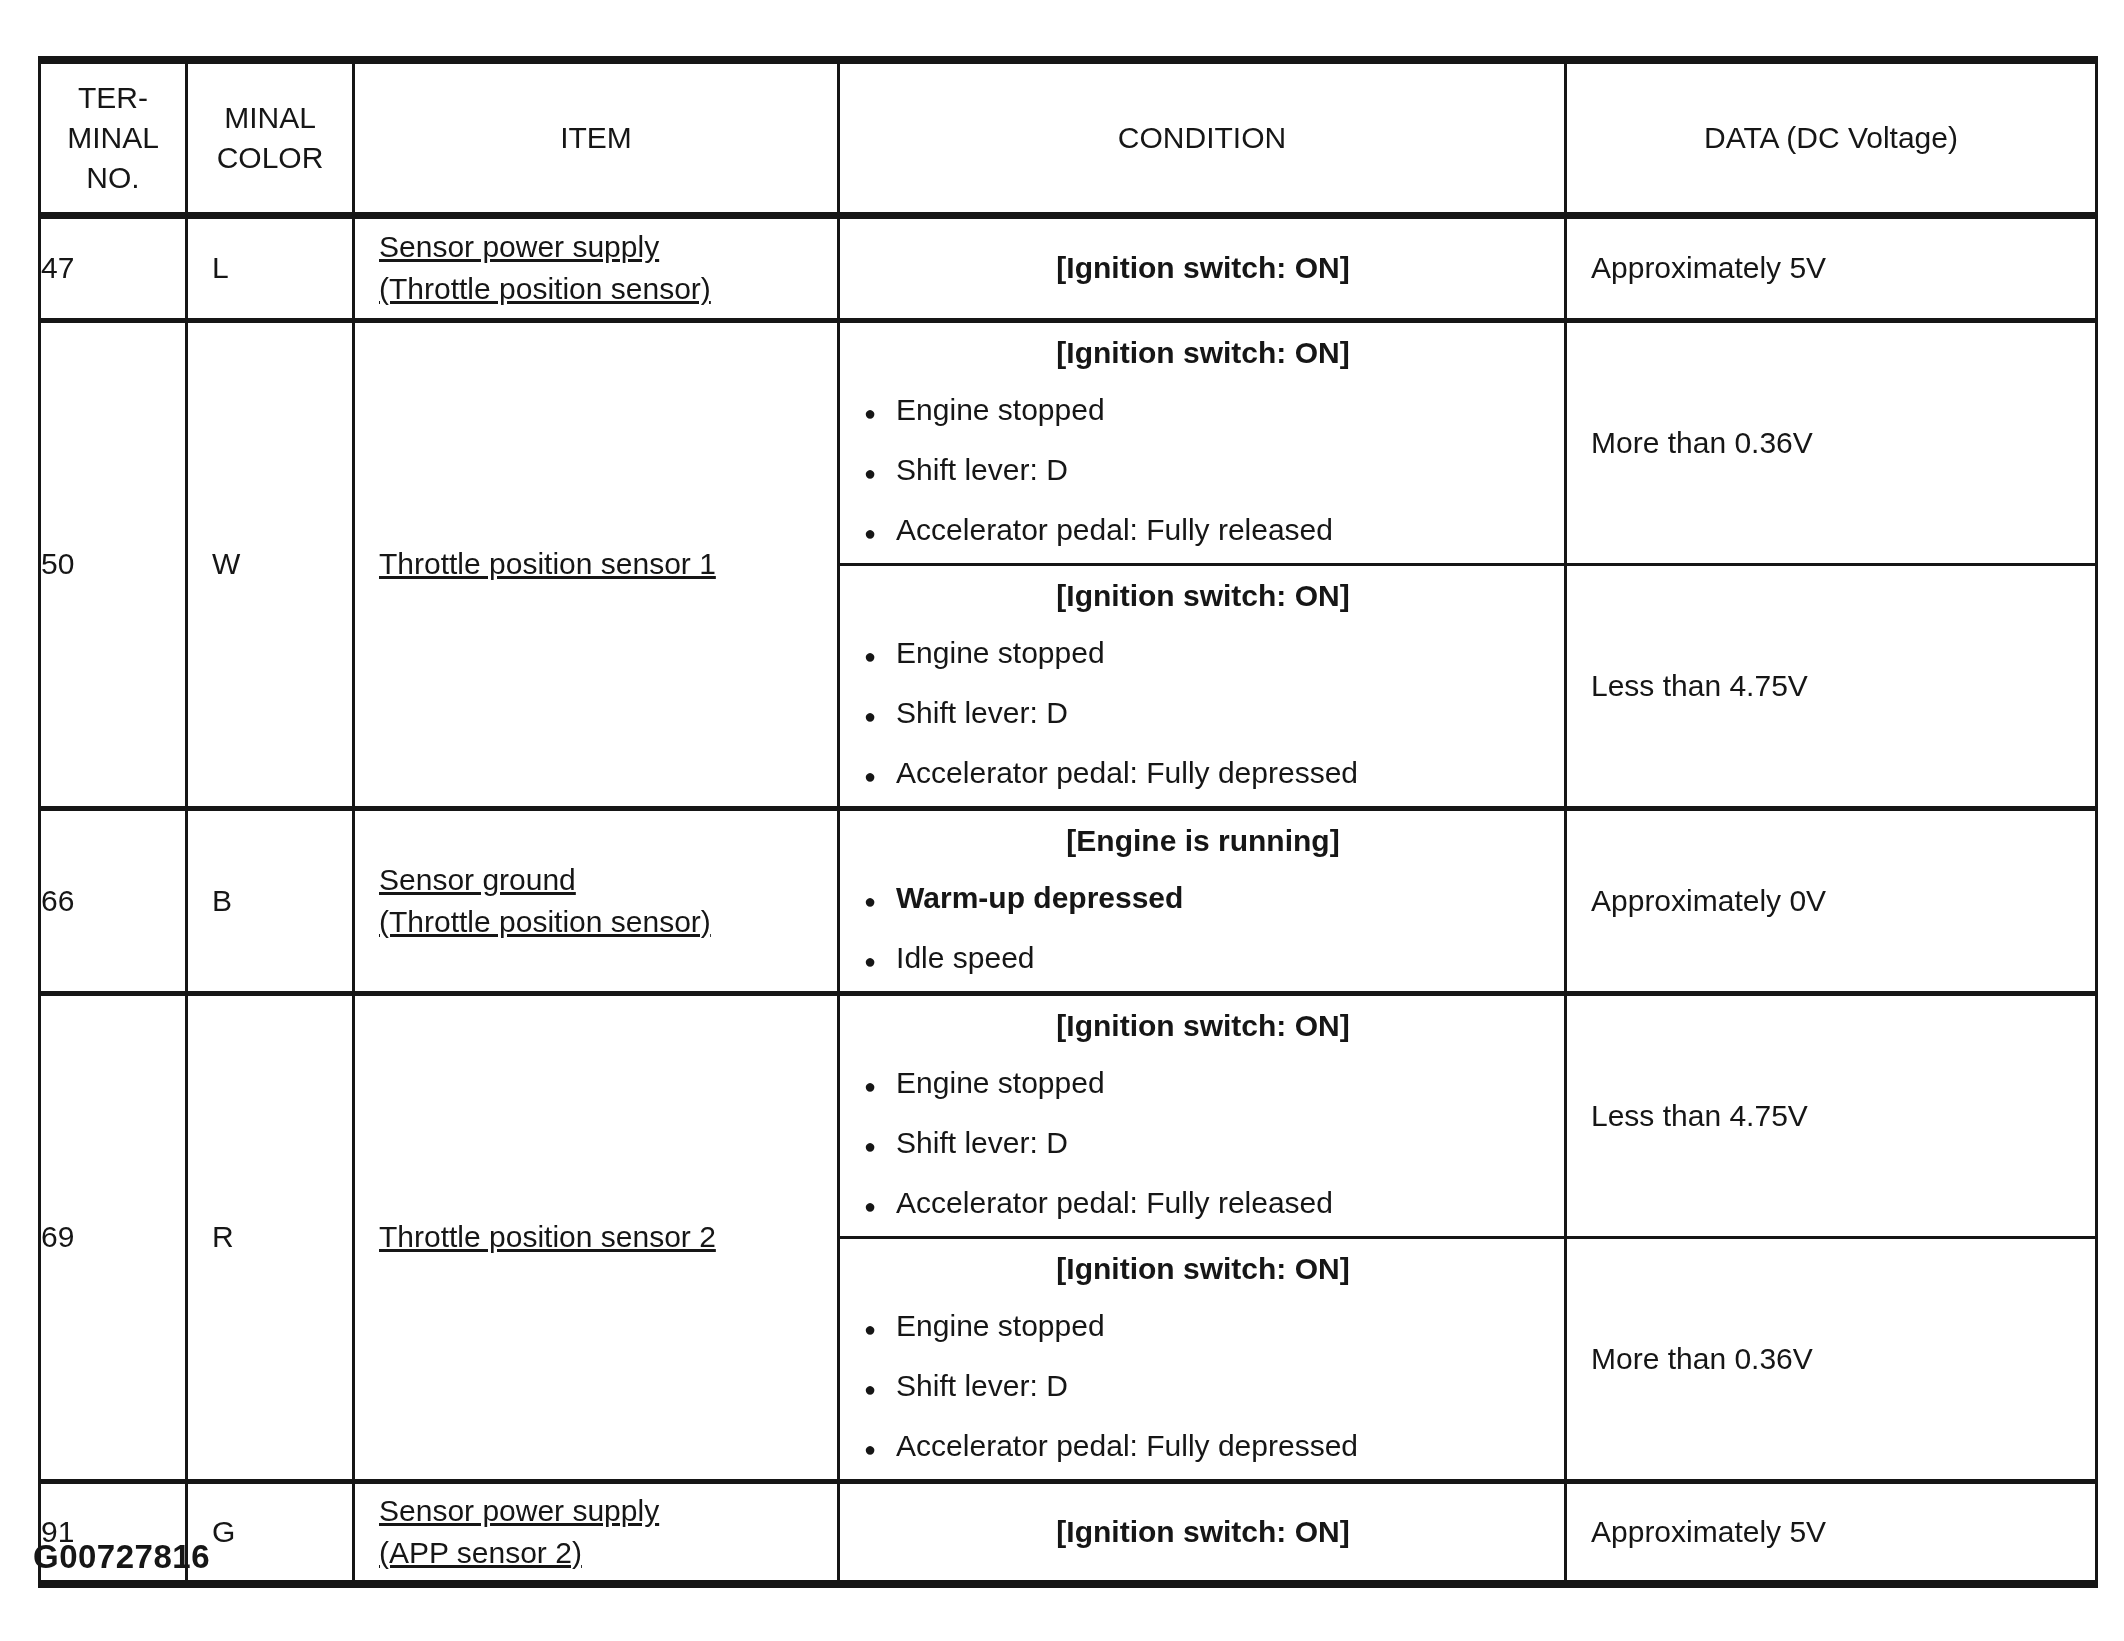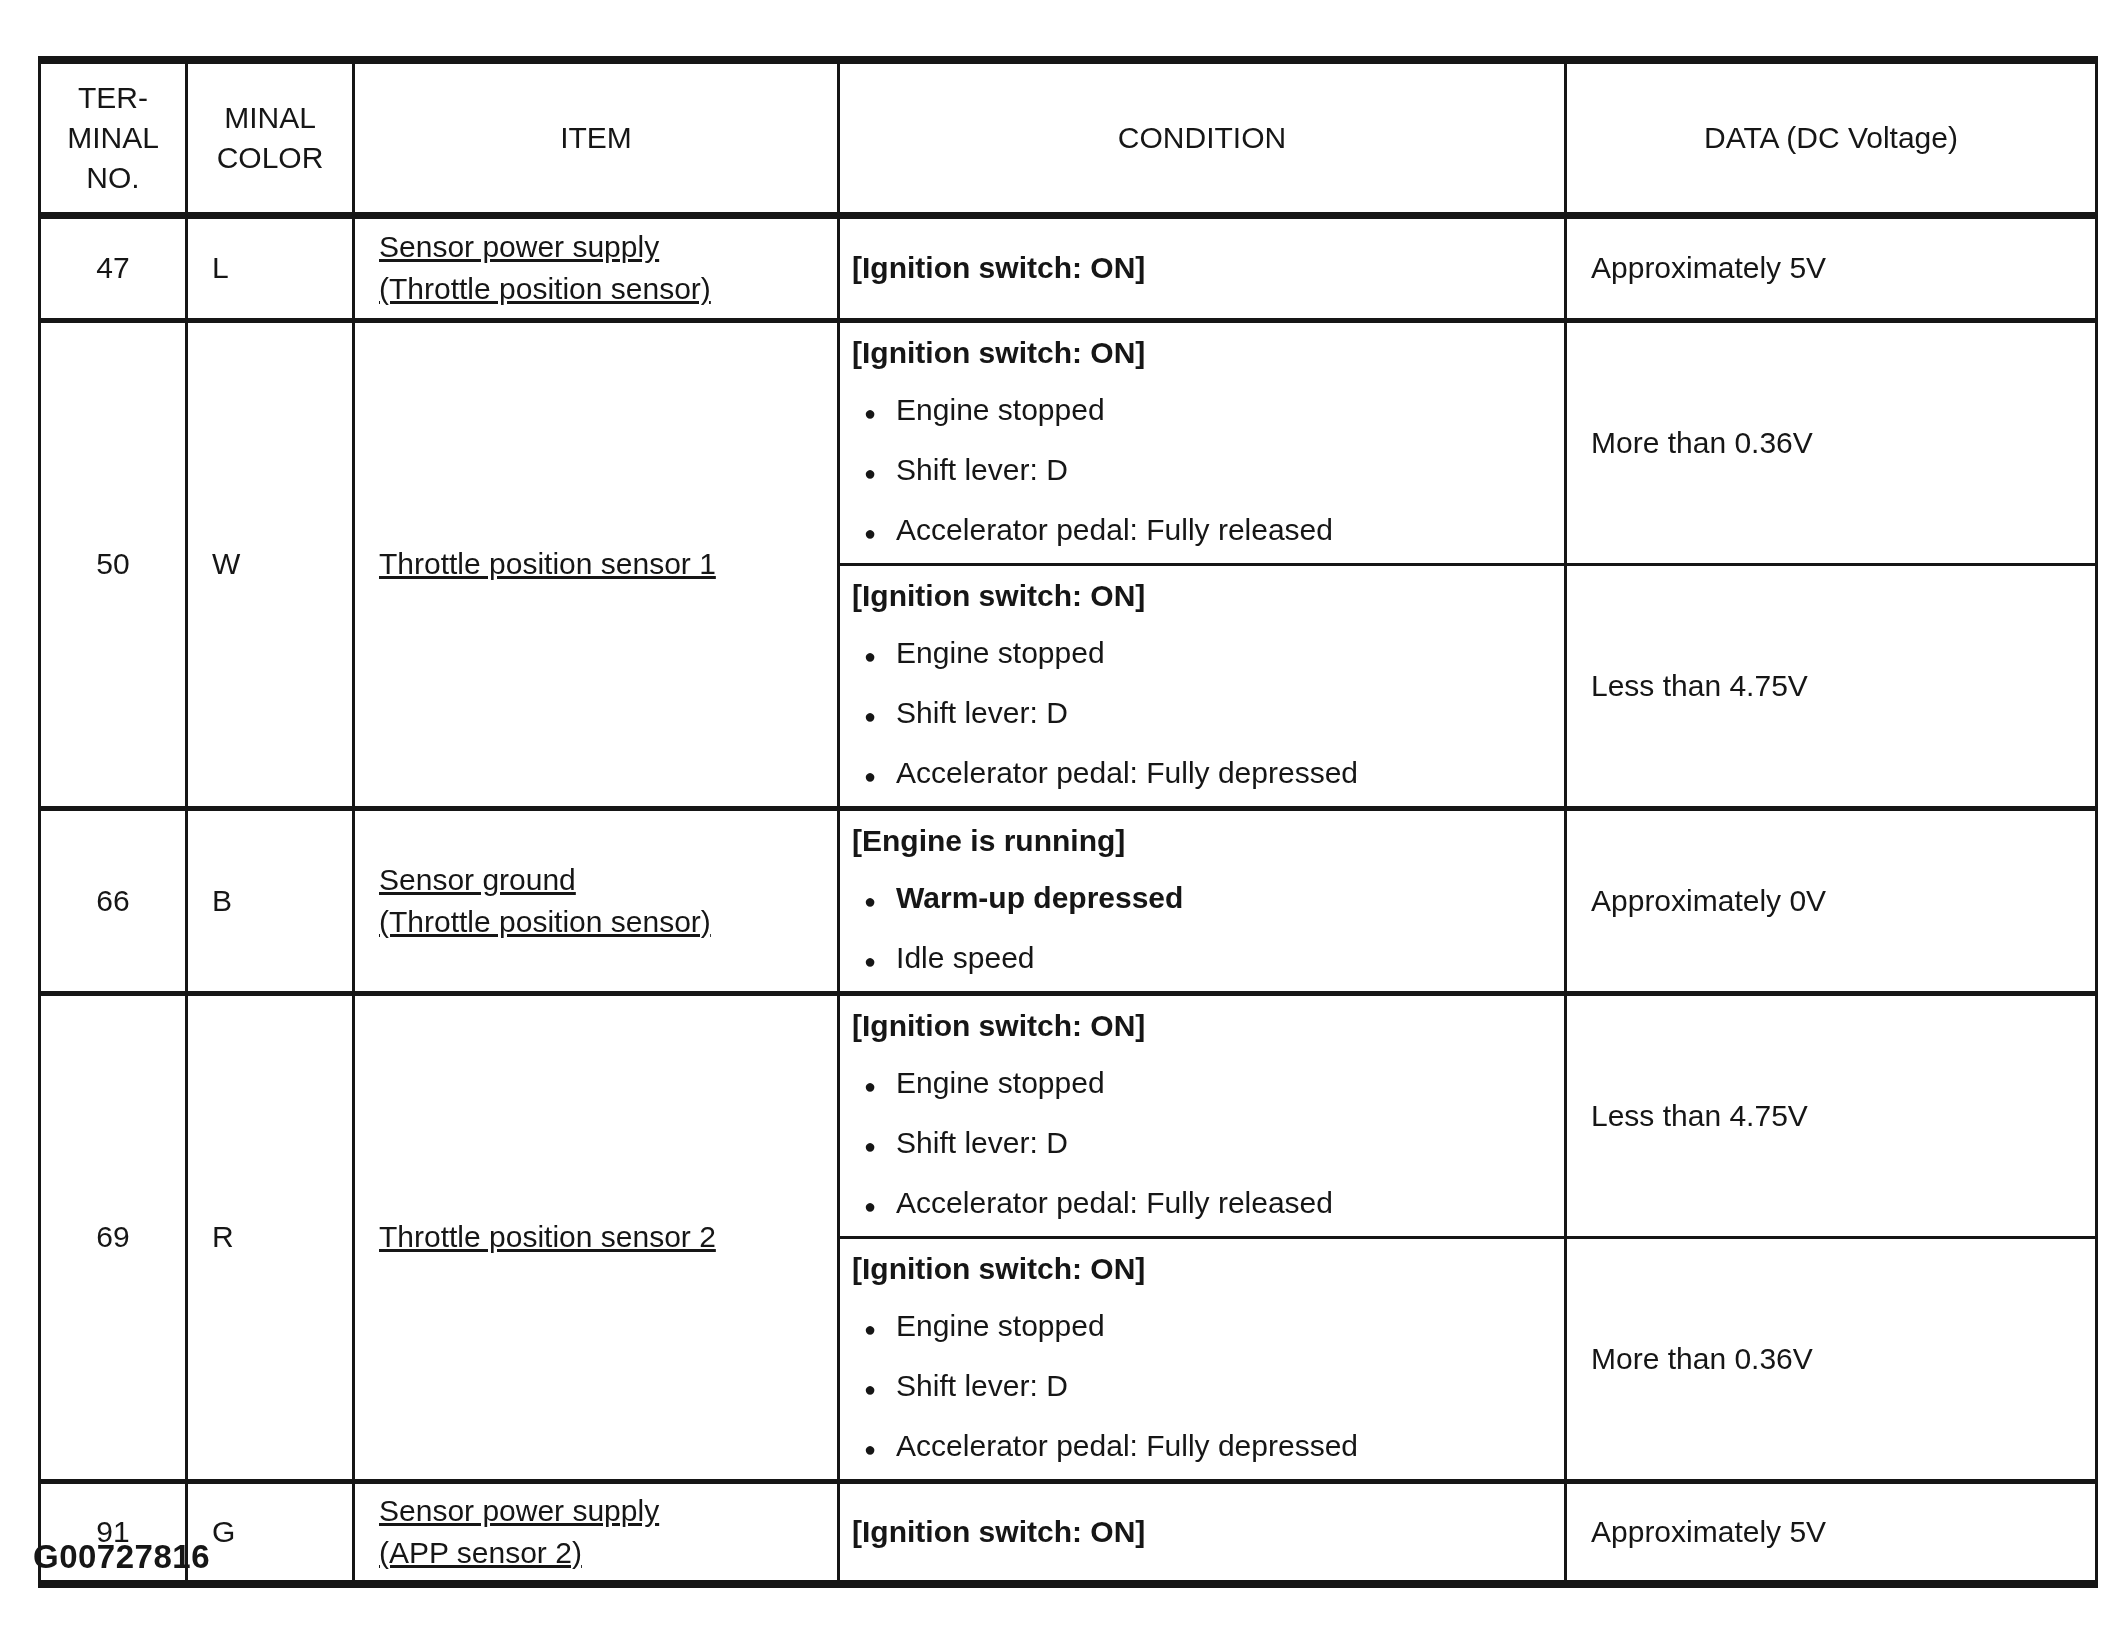--- a/index.html
+++ b/index.html
@@ -46,32 +46,33 @@
   #table-body tr:nth-child(2) { height: 226px; }
   #table-body tr:nth-child(3) { height: 229px; }
   #table-body tr:nth-child(4) { height: 175px; }
   #table-body tr:nth-child(5) { height: 225px; }
   #table-body tr:nth-child(6) { height: 235px; }
   #table-body tr:nth-child(7) { height: 103px; }
 
   tr.sub-split  { border-bottom: 3px solid #161616; }
   tr.major-end  { border-bottom: 5px solid #161616; }
 
-  td.term { text-align: center; }
+  td.term { }
   td.wire { padding-left: 24px; }
   td.item { padding-left: 24px; white-space: pre-line; line-height: 1.4; text-decoration: underline; }
   td.cond { padding: 12px 10px 12px 12px; }
   td.data { padding-left: 24px; }
 
   .cond-inner {
     display: flex;
     flex-direction: column;
     justify-content: center;
     gap: 21px;
     line-height: 36px;
+    text-align: center;
   }
   .cond-head { font-weight: 700; }
   .bullet { display: flex; align-items: baseline; }
   .bullet .dot { font-size: 20px; margin-left: 12px; margin-right: 20px; }
   .bullet.b-bold .txt, .bullet.b-bold .dot { font-weight: 700; }
 
   .footnote {
     position: absolute;
     left: 33px; top: 1538px;
     font-size: 33px;

